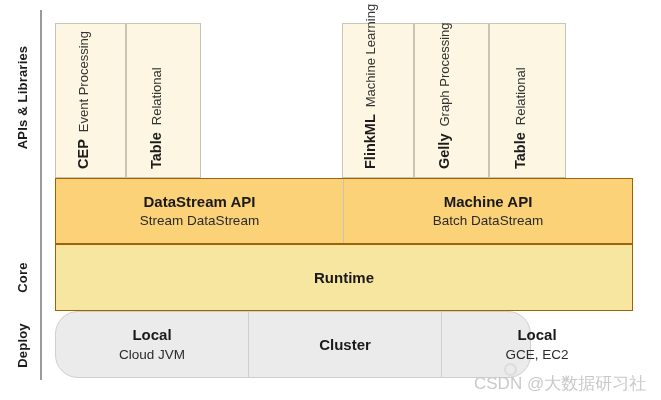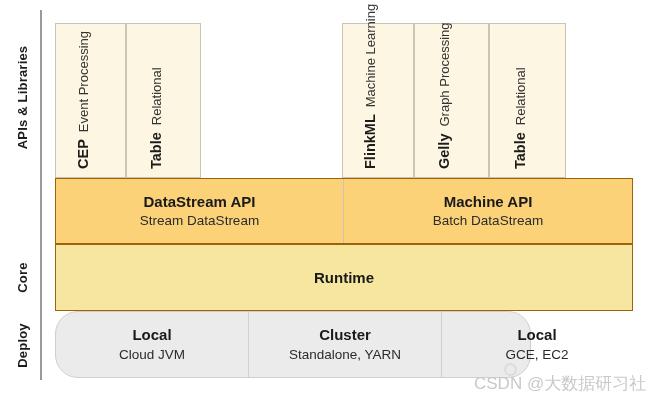--- a/index.html
+++ b/index.html
@@ -181,21 +181,20 @@
   </div>
 
   <div class="row row-deploy" style="left:55px;top:311px;width:476px;height:67px;border-color:#cfcfcf;border-radius:23px;">
     <div class="cell" style="left:0;top:0;width:192px;height:100%;">
       <span class="t1">Local</span>
       <span class="t2">Cloud JVM</span>
     </div>
     <div class="vdiv" style="left:192px;top:0;height:100%;background:#cfcfcf;"></div>
     <div class="cell" style="left:193px;top:0;width:192px;height:100%;">
       <span class="t1">Cluster</span>
-      <span class="t2">Standalone, YARN</span>
     </div>
     <div class="vdiv" style="left:385px;top:0;height:100%;background:#cfcfcf;"></div>
     <div class="cell" style="left:386px;top:0;width:190px;height:100%;">
       <span class="t1">Local</span>
       <span class="t2">GCE, EC2</span>
     </div>
   </div>
 
   <div class="wm-dot" style="left:504px;top:363px;"></div>
   <div class="wm-b" style="left:522px;top:360px;margin-top:48px;">大数据研习社</div>

